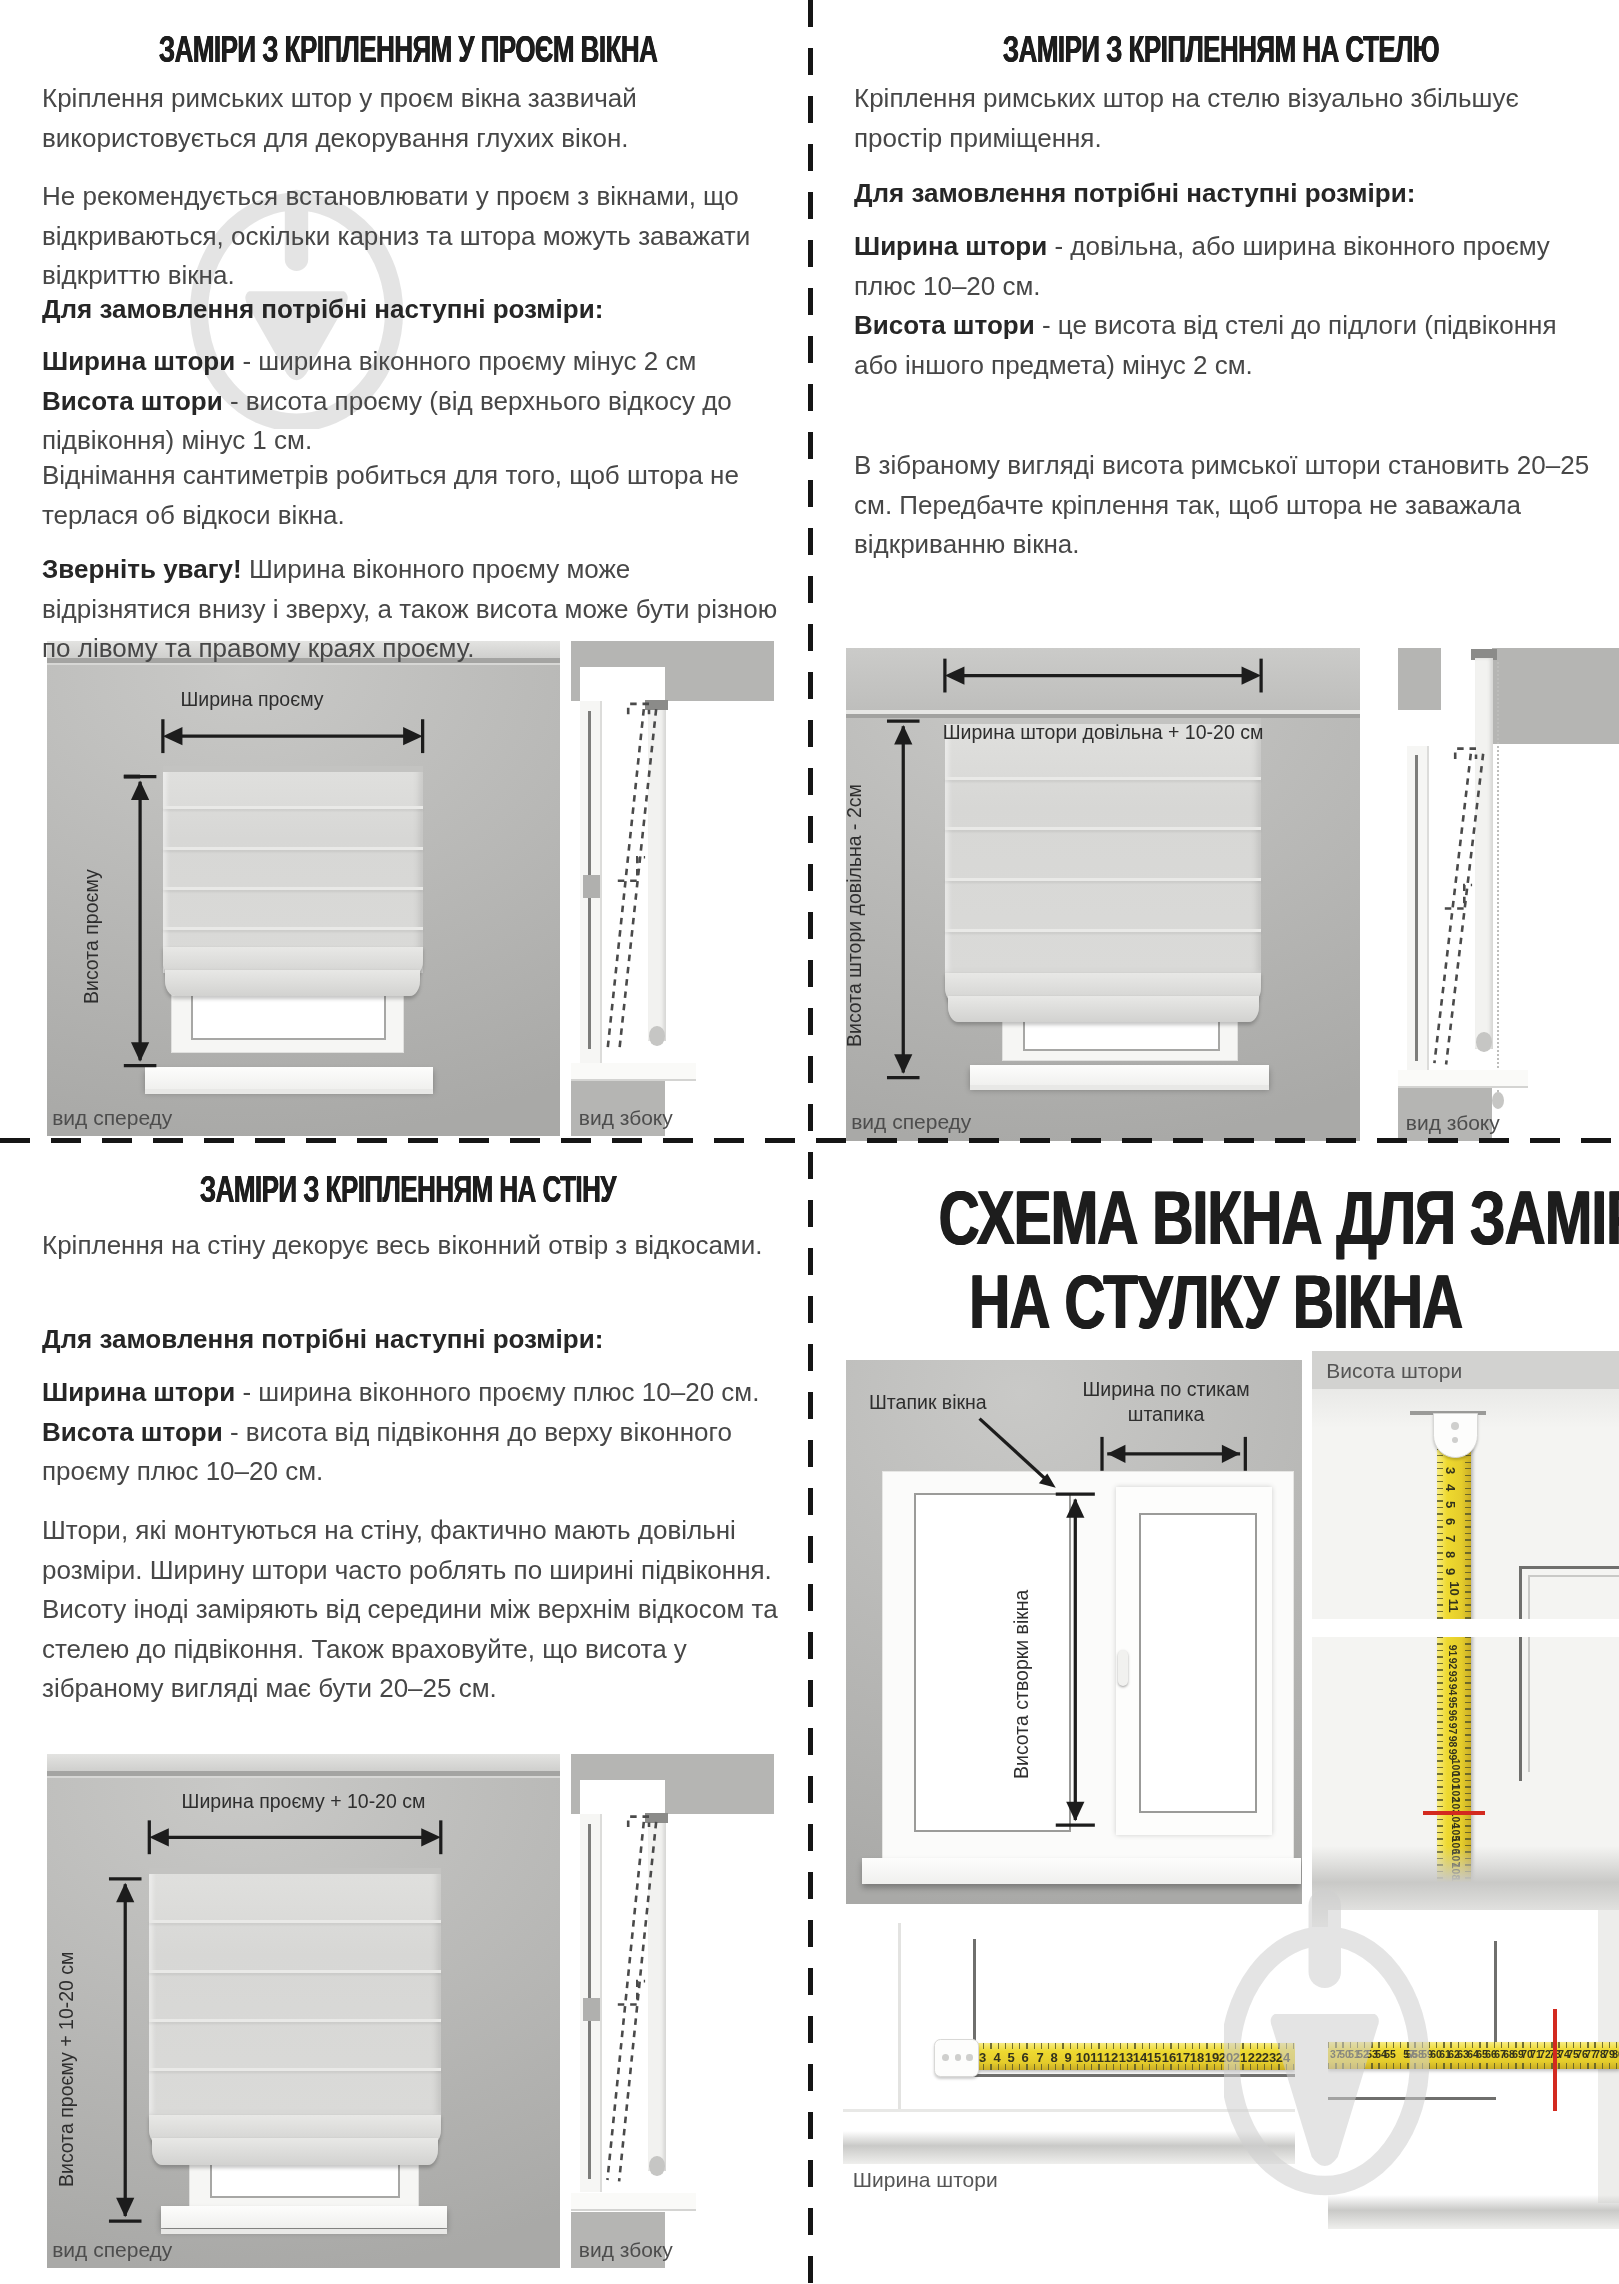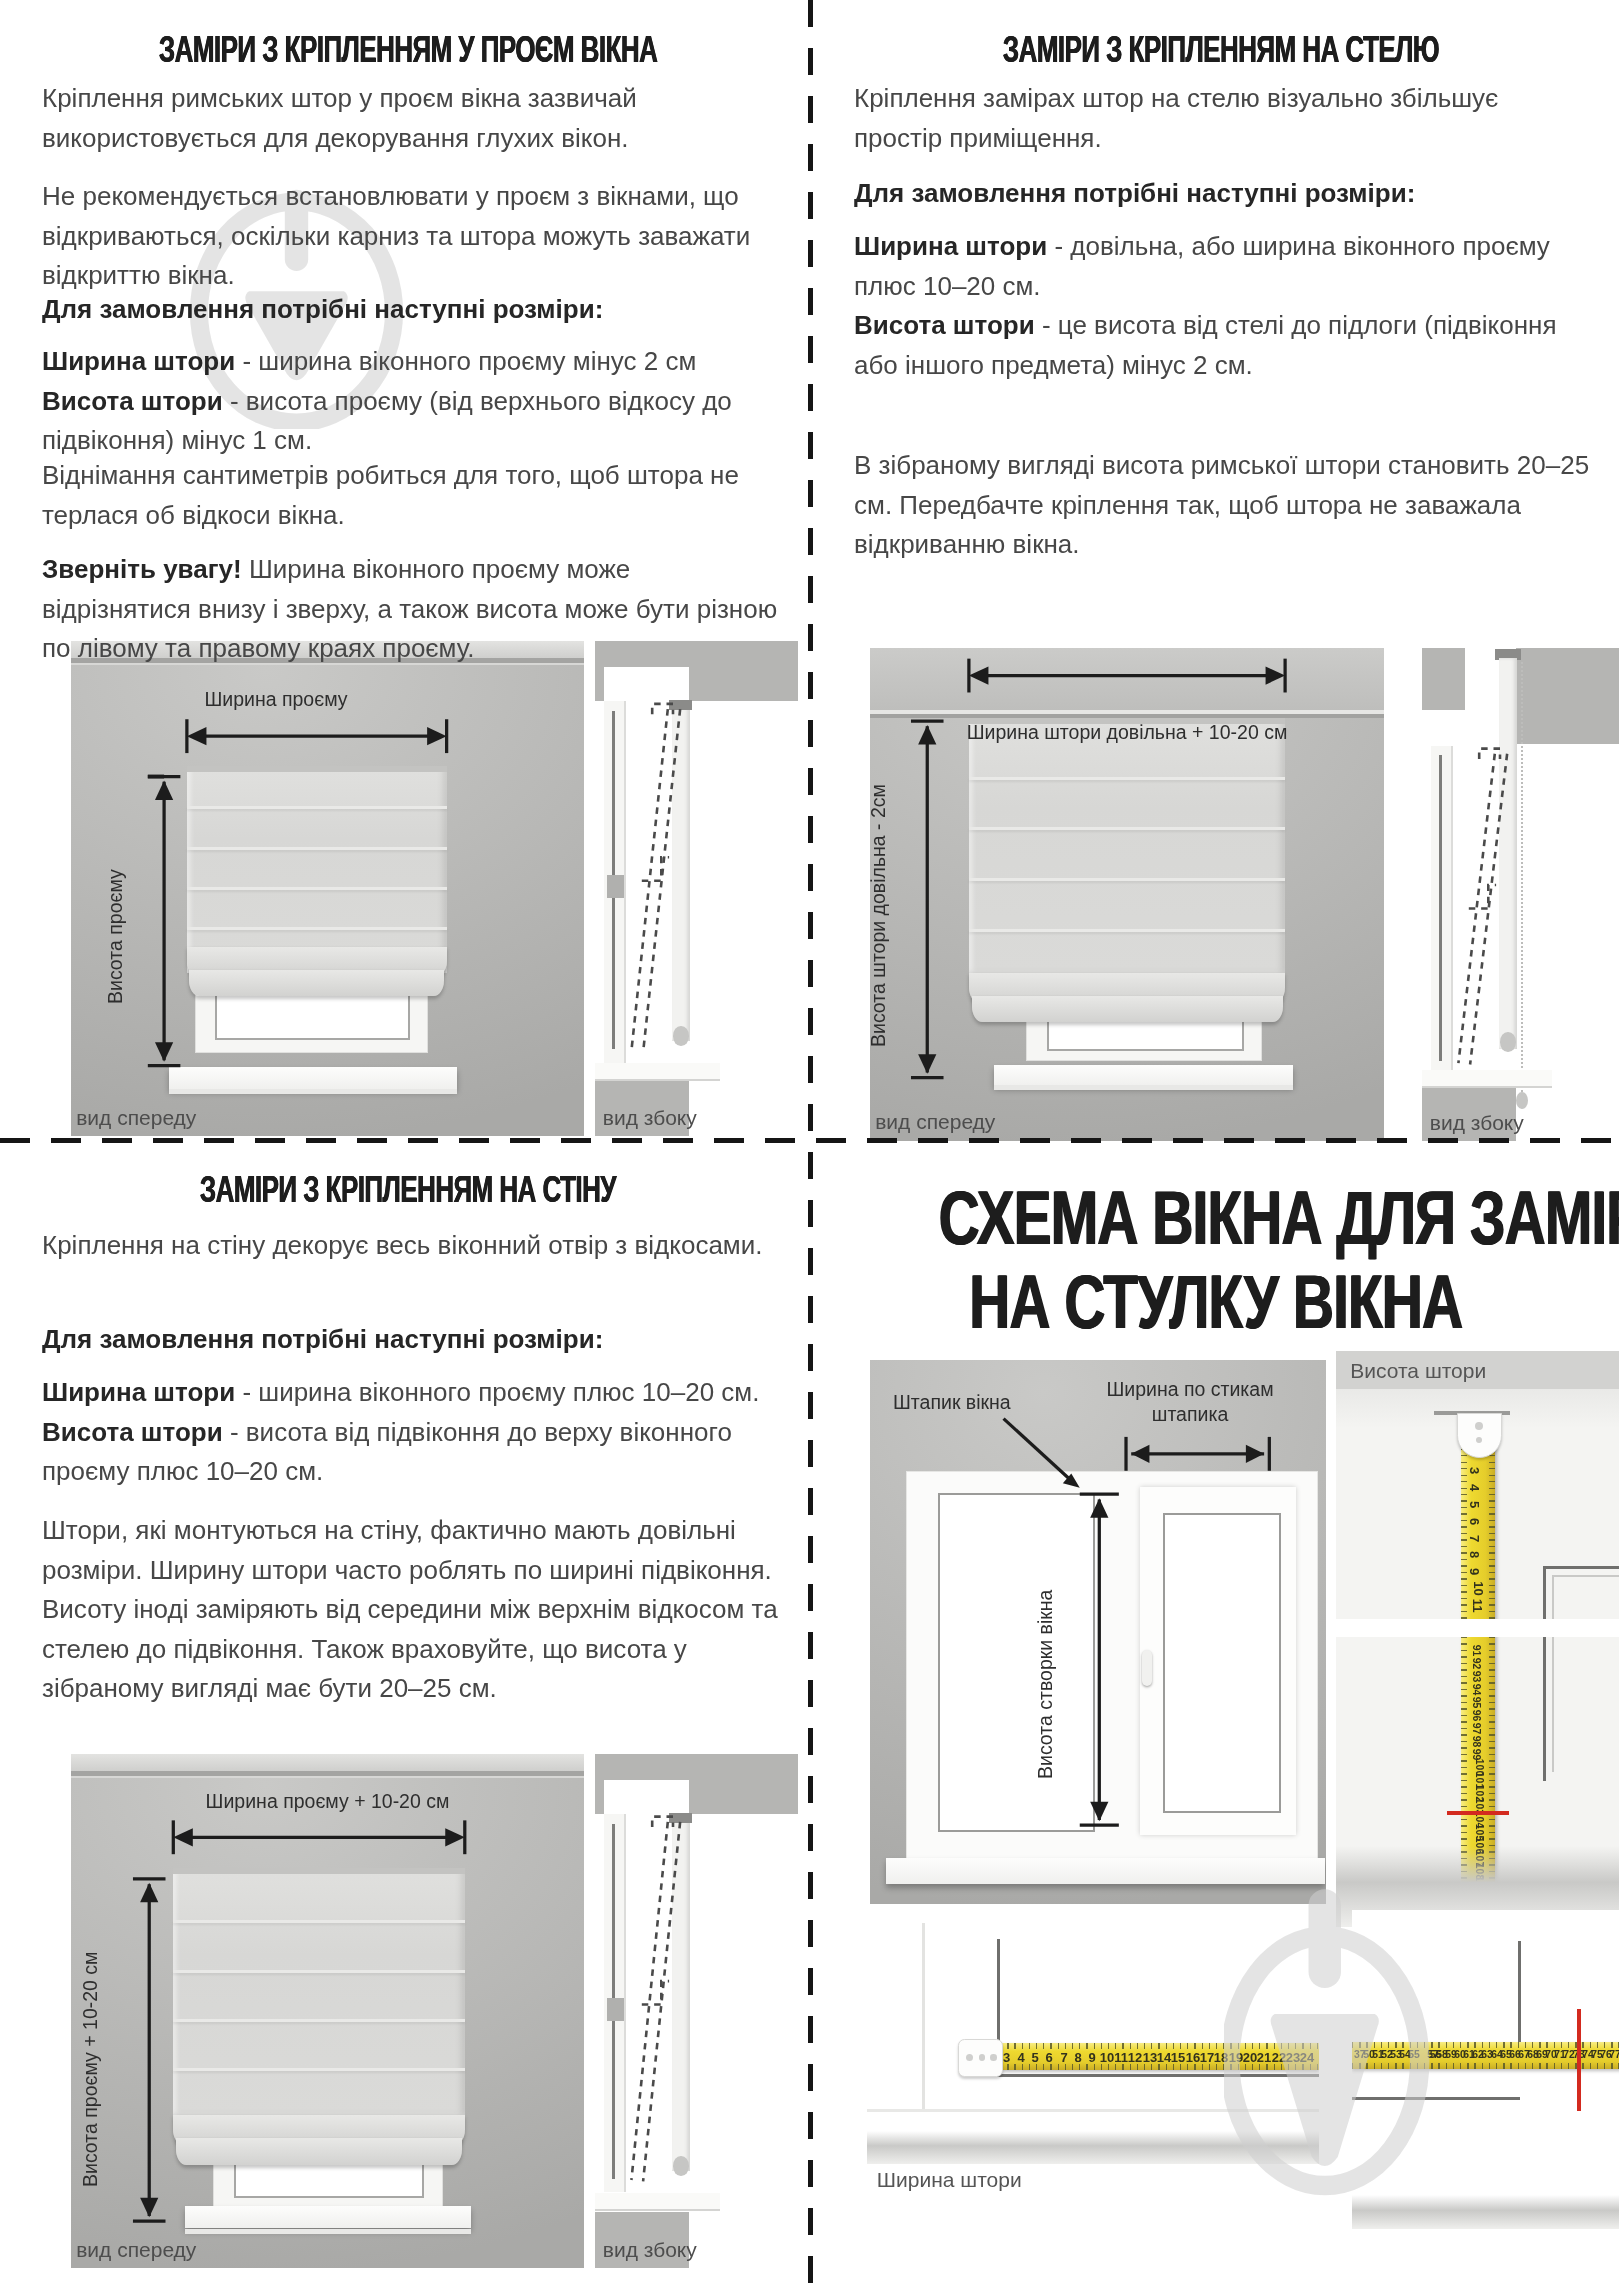--- a/index.html
+++ b/index.html
@@ -12,21 +12,21 @@
   .cond{display:inline-block;transform:scaleX(.72);transform-origin:50% 50%;font-weight:700;
         letter-spacing:-0.7px;text-shadow:0.5px 0 0 currentColor,-0.5px 0 0 currentColor;}
   .bigcond{display:inline-block;transform:scaleX(.75);transform-origin:50% 50%;font-weight:700;
         letter-spacing:-1.3px;text-shadow:0.9px 0 0 currentColor,-0.9px 0 0 currentColor;}
   
   .vdash{position:absolute;z-index:60;left:808px;top:0;width:4.6px;height:2284px;
          background:repeating-linear-gradient(180deg,#151515 0 27px,transparent 27px 48px);}
   .hdash{position:absolute;z-index:60;left:0;top:1138px;width:1619px;height:4.6px;
          background:repeating-linear-gradient(90deg,#151515 0 30px,transparent 30px 51px);}
   
-  .diag{position:absolute;z-index:5;overflow:hidden;margin-left:24px;}
+  .diag{position:absolute;z-index:5;overflow:hidden;}
   .wall{background:radial-gradient(130% 95% at 38% 6%,#c9c9c7 0%,#bcbcba 40%,#a9a9a7 100%);}
   .ceil{position:absolute;left:0;right:0;top:0;height:17px;background:linear-gradient(180deg,#e3e3e1,#cfcfcd);}
   .groove{position:absolute;left:0;right:0;top:17px;height:4.6px;background:#a4a4a2;}
   .groove2{position:absolute;left:0;right:0;top:21.5px;height:2.6px;background:#d7d7d5;}
   .lbl{position:absolute;font-size:19.5px;color:#2e2e2e;white-space:nowrap;z-index:8;}
   .vlabel{position:absolute;font-size:19.5px;color:#2e2e2e;white-space:nowrap;z-index:8;
           transform:rotate(-90deg);transform-origin:left bottom;}
   .viewlbl{position:absolute;font-size:21px;color:#4d4d4d;white-space:nowrap;z-index:8;}
   .overlay{position:absolute;left:0;top:0;z-index:7;}
   .blind{position:absolute;background:linear-gradient(180deg,#e0e0de,#d7d7d5 35%,#dadad8);
@@ -158,21 +158,21 @@
         <polyline points="88,112 88,96 120,96 120,112"></polyline>
         <polyline points="72,368 102,368 102,332 114,332"></polyline>
       </g>
     </svg>
     <div class="sv-sill" style="left:0;top:422px;width:125px;height:15.6px;"></div>
     <div class="sv-grey" style="left:0;top:440px;width:94px;height:55px;"></div>
     <div class="viewlbl" style="left:7.8px;top:465px;">вид збоку</div>
   </div>
 
   <div class="qtitle" style="left:853px;top:29px;width:736px;font-size:36px;"><span class="cond">ЗАМІРИ З КРІПЛЕННЯМ НА СТЕЛЮ</span></div>
-  <div class="tblock" style="left:854px;top:79px;">Кріплення замірах штор на стелю візуально збільшує простір приміщення.</div>
+  <div class="tblock" style="left:854px;top:79px;">Кріплення римських штор на стелю візуально збільшує простір приміщення.</div>
   <div class="tblock" style="left:854px;top:174px;font-weight:700;color:#262626;">Для замовлення потрібні наступні розміри:</div>
   <div class="tblock" style="left:854px;top:227px;"><b>Ширина штори</b> - довільна, або ширина віконного проєму плюс 10–20 см.<br><b>Висота штори</b> - це висота від стелі до підлоги (підвіконня або іншого предмета) мінус 2 см.</div>
   <div class="tblock" style="left:854px;top:446px;">В зібраному вигляді висота римської штори становить 20–25 см. Передбачте кріплення так, щоб штора не заважала відкриванню вікна.</div>
 
   <div class="diag wall" style="left:846px;top:648px;width:514px;height:493px;">
     <div style="position:absolute;left:0;right:0;top:0;height:62px;background:linear-gradient(180deg,#cbcbc9,#bebebc);"></div>
     <div style="position:absolute;left:0;right:0;top:62px;height:4.6px;background:#e6e6e4;"></div>
     <div style="position:absolute;left:0;right:0;top:66px;height:3.9px;background:#a2a2a0;"></div>
     <div class="wframe" style="left:156px;top:338px;width:234px;height:73px;"></div>
     <div class="wglass" style="left:177px;top:353px;width:193px;height:46px;"></div>

